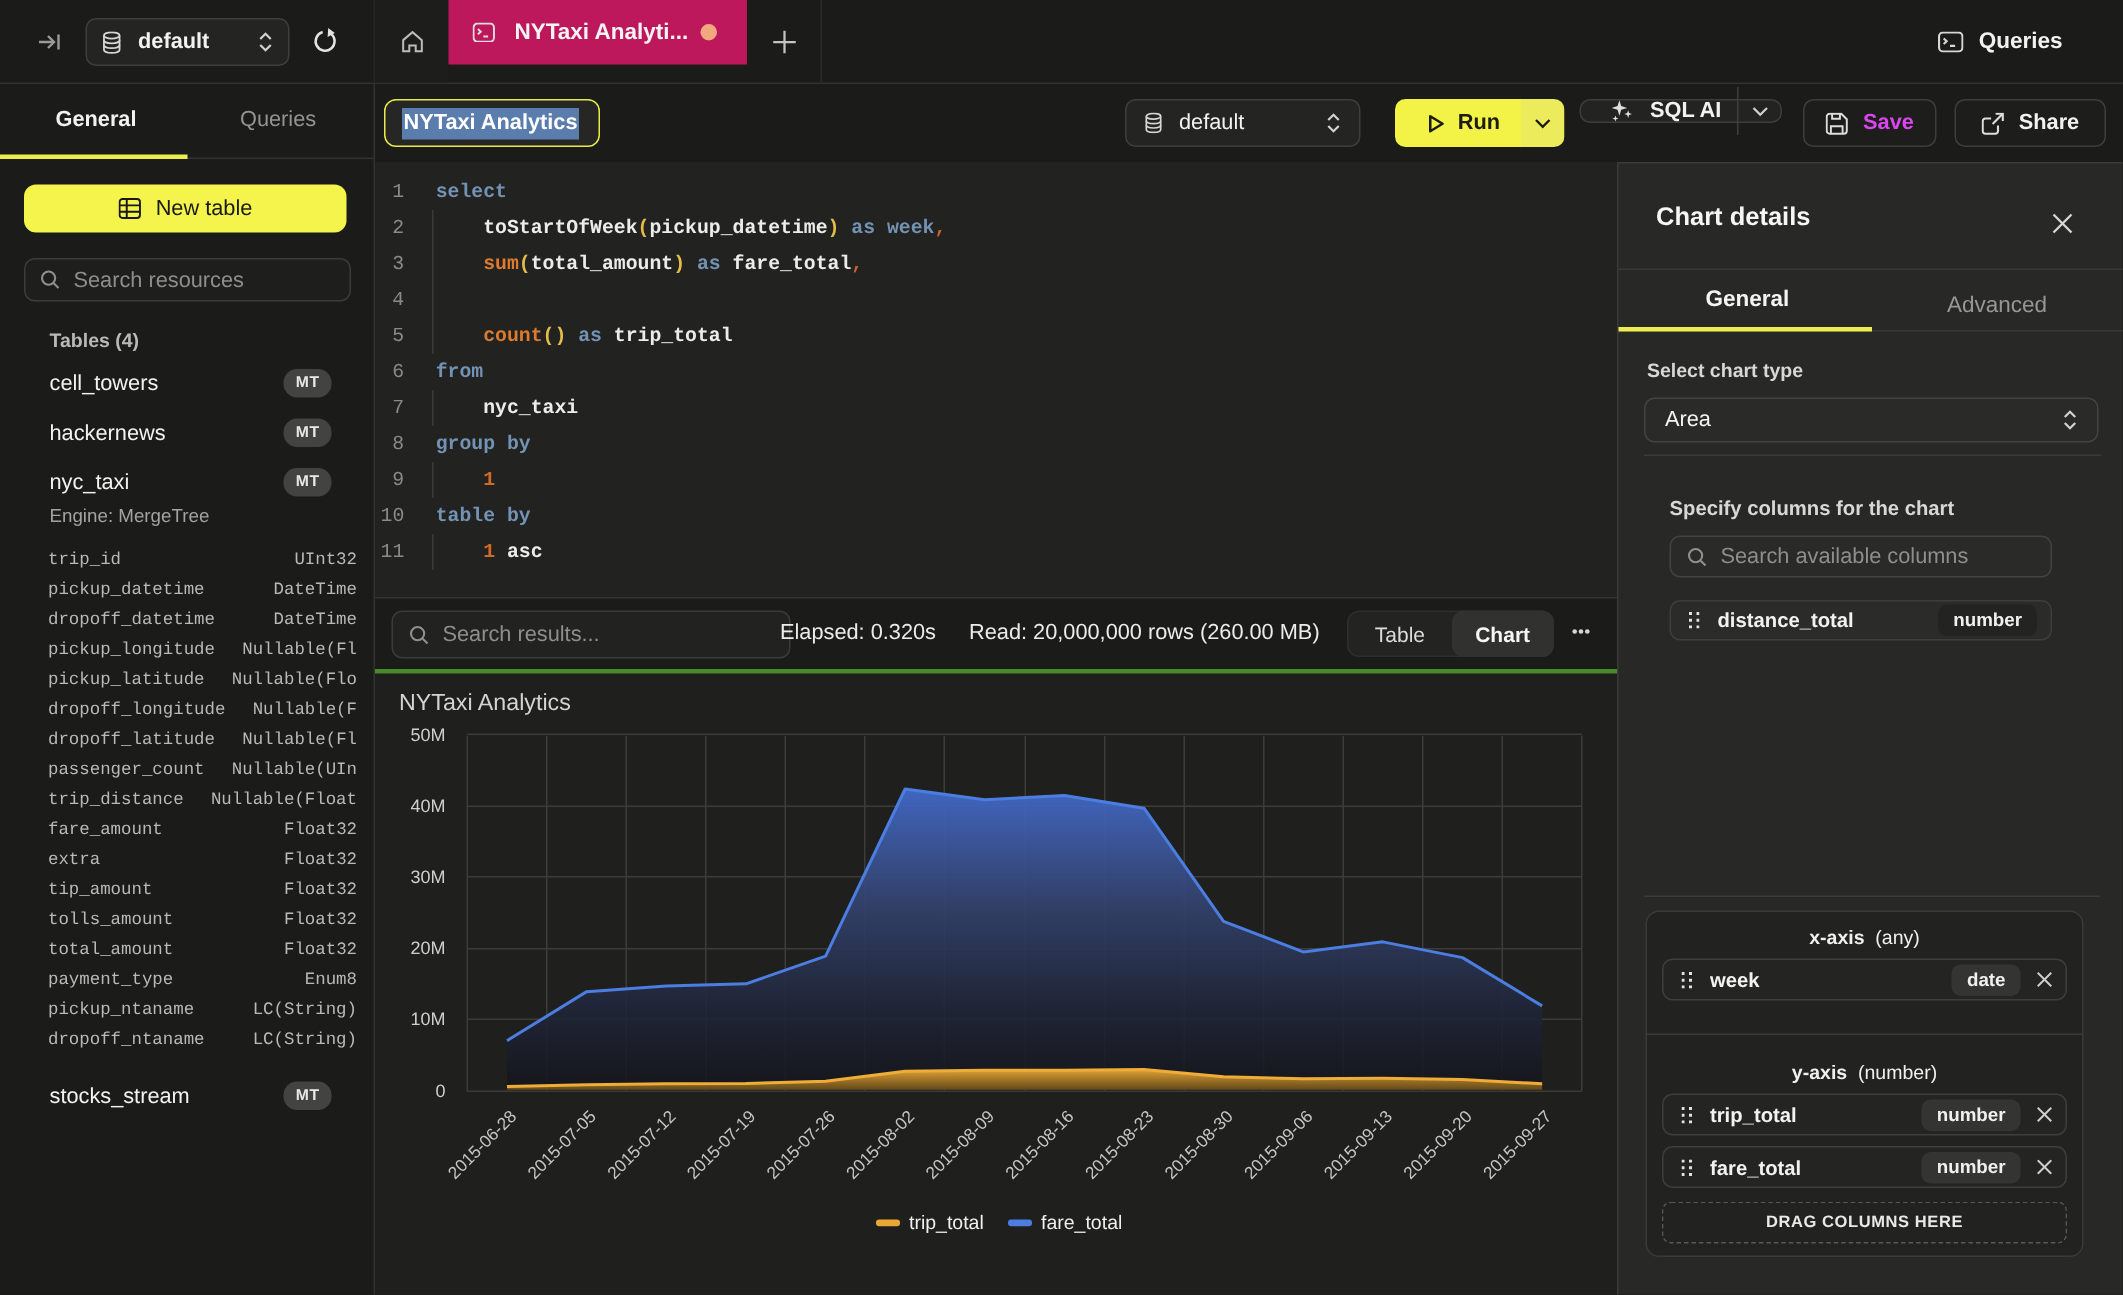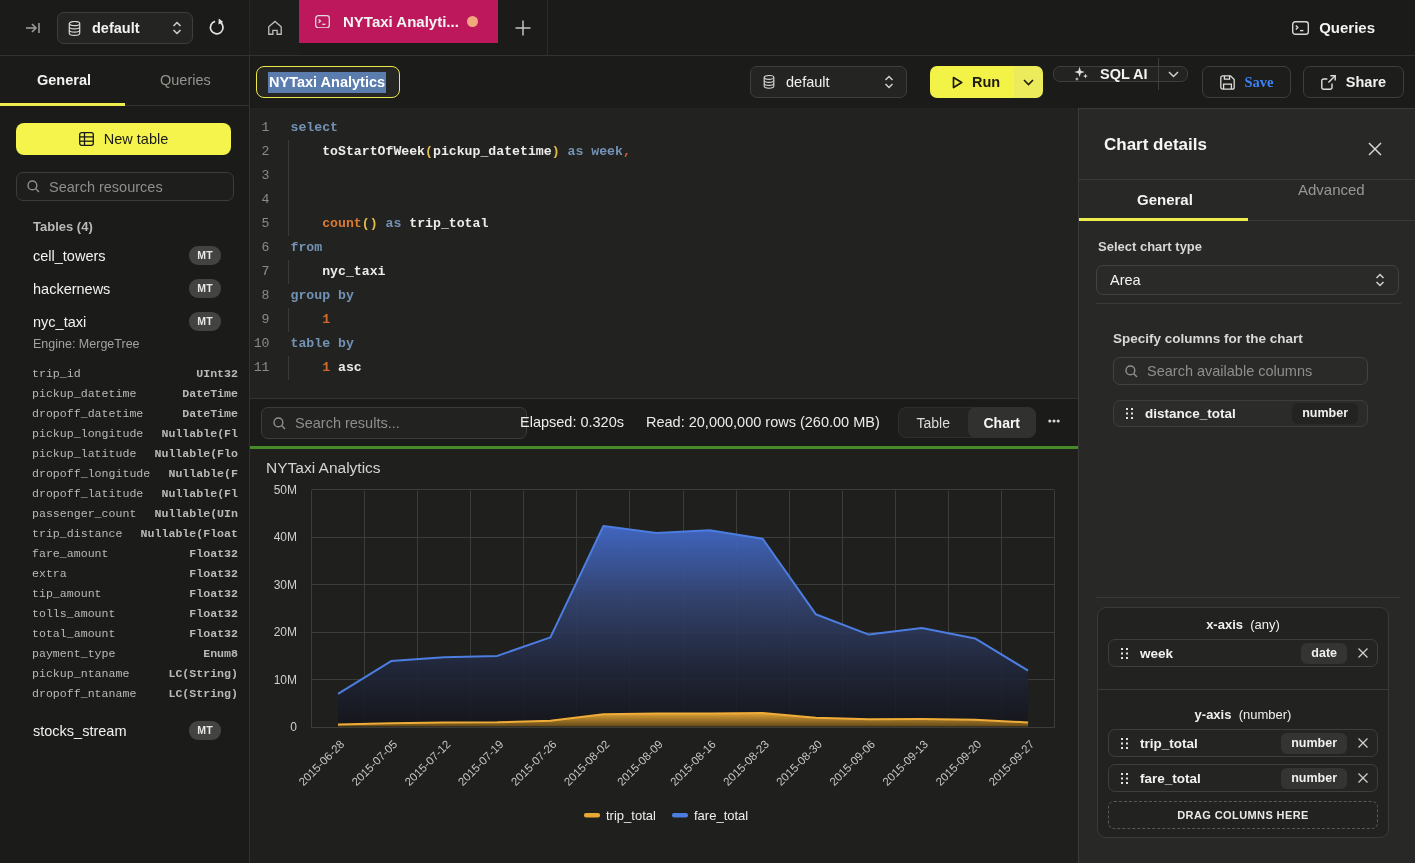--- a/index.html
+++ b/index.html
@@ -133,21 +133,21 @@
     <div class="abs row" style="left:33px;top:665px;width:188px;">
         <span style="color:#f2f2f0;font-size:14.5px;">stocks_stream</span>
         <span class="mt">MT</span>
       </div>
   </div>
   <style>
     .mt { margin-left:auto; background:#434341; color:#e8e8e6; font-size:10.5px; font-weight:700;
       padding:3px 8px 4px; border-radius:9px; letter-spacing:0.3px; }
     .crow { display:flex; height:20px; align-items:center; font-family:"Liberation Mono", monospace;
       font-size:11.6px; color:#b9b9b7; white-space:pre; }
-    .crow b { font-weight:bold; margin-left:auto; }
+    .crow b { font-weight:normal; margin-left:auto; }
   </style>
 
   <div class="abs" id="titlerow" style="left:250px;top:56px;width:1165px;height:52px;background:#1b1b19;">
     <div class="abs row" style="left:6px;top:10px;width:144px;height:32px;background:#262624;border:1.5px solid #e9e94c;border-radius:8px;padding:0 0 0 11px;">
       <span style="background:#5a7dad;color:#ffffff;font-size:14.5px;font-weight:600;padding:2px 1px 3px;">NYTaxi Analytics</span>
     </div>
 
     <div class="abs row" style="left:500px;top:10px;width:157px;height:32px;background:#242422;border:1px solid #3e3e3c;border-radius:7px;padding:0 12px;">
       <svg width="12" height="14" viewBox="0 0 13 15" fill="none" stroke="#d6d6d4" stroke-width="1.2">
         <ellipse cx="6.5" cy="2.6" rx="5.2" ry="2.1"></ellipse>
@@ -190,21 +190,21 @@
           </svg>
       </div>
     </div>
 
     <div class="abs row" style="left:952px;top:10px;width:89px;height:32px;background:#1d1d1b;border:1px solid #3e3e3c;border-radius:7px;justify-content:center;">
       <svg width="15" height="15" viewBox="0 0 15 15" fill="none" stroke="#dededc" stroke-width="1.3">
         <path d="M0.8 2.8 A2 2 0 0 1 2.8 0.8 H10.5 L14.2 4.5 V12.2 A2 2 0 0 1 12.2 14.2 H2.8 A2 2 0 0 1 0.8 12.2 Z"></path>
         <path d="M3.6 14 V9.2 H11.4 V14"></path>
           <path d="M4.4 0.9 V4.2 H9.6 V0.9"></path>
       </svg>
-      <span style="color:#3b82f6;font-size:14.5px;font-weight:600;margin-left:10px;font-family:Liberation Serif, serif;">Save</span>
+      <span style="color:#d946ef;font-size:14.5px;font-weight:600;margin-left:10px;">Save</span>
     </div>
 
     <div class="abs row" style="left:1053px;top:10px;width:101px;height:32px;background:#1d1d1b;border:1px solid #3e3e3c;border-radius:7px;justify-content:center;">
       <svg width="15" height="15" viewBox="0 0 15 15" fill="none" stroke="#dededc" stroke-width="1.4">
         <path d="M11 8.6 V12.4 A1.8 1.8 0 0 1 9.2 14.2 H2.6 A1.8 1.8 0 0 1 0.8 12.4 V5.8 A1.8 1.8 0 0 1 2.6 4 H6.4"></path>
         <path d="M9.4 0.8 H14.2 V5.6"></path>
           <line x1="14" y1="1" x2="7.4" y2="7.6"></line>
       </svg>
       <span style="color:#f2f2f0;font-size:14.5px;font-weight:600;margin-left:10px;">Share</span>
     </div>
@@ -230,20 +230,21 @@
     <div class="ln" style="top:176px;">8</div>
     <div class="ln" style="top:200px;">9</div>
     <div class="ln" style="top:224px;">10</div>
     <div class="ln" style="top:248px;">11</div>
     <div class="ig" style="top:32px;height:96px;"></div>
     <div class="ig" style="top:152px;height:24px;"></div>
     <div class="ig" style="top:200px;height:24px;"></div>
     <div class="ig" style="top:248px;height:24px;"></div>
     <div class="cl" style="top:8px;"><span class="kw">select</span></div>
     <div class="cl" style="top:32px;">    toStartOfWeek<span class="pr">(</span>pickup_datetime<span class="pr">)</span> <span class="kw">as week</span><span class="pu">,</span></div>
+    <div class="cl" style="top:56px;">    <span class="fn">sum</span><span class="pr">(</span>total_amount<span class="pr">)</span> <span class="kw">as</span> fare_total<span class="pu">,</span></div>
     <div class="cl" style="top:104px;">    <span class="fn">count</span><span class="pr">()</span> <span class="kw">as</span> trip_total</div>
     <div class="cl" style="top:128px;"><span class="kw">from</span></div>
     <div class="cl" style="top:152px;">    nyc_taxi</div>
     <div class="cl" style="top:176px;"><span class="kw">group by</span></div>
     <div class="cl" style="top:200px;">    <span class="nm">1</span></div>
     <div class="cl" style="top:224px;"><span class="kw">table by</span></div>
     <div class="cl" style="top:248px;">    <span class="nm">1</span> asc</div>
   </div>
 
   <div class="abs" id="restoolbar" style="left:250px;top:398px;width:828px;height:48px;background:#1b1b19;border-top:1px solid #323230;">
@@ -348,21 +349,21 @@
       .badge { background:#343432; color:#f0f0ee; font-size:12.5px; font-weight:600; padding:3px 10px 4px; border-radius:6px; }
       .dots6 { flex:none; }
     </style>
     <span class="abs" style="left:25px;top:26px;color:#f6f6f4;font-size:17px;font-weight:700;">Chart details</span>
     <svg class="abs" style="left:289px;top:33px;" width="14" height="14" viewBox="0 0 14 14" stroke="#d8d8d6" stroke-width="1.5">
         <line x1="1" y1="1" x2="13" y2="13"></line>
         <line x1="13" y1="1" x2="1" y2="13"></line>
       </svg>
     <div class="abs" style="left:0;top:70px;width:336px;height:1px;background:#3a3a38;"></div>
     <span class="abs" style="left:58px;top:82px;color:#f4f4f2;font-size:15px;font-weight:600;">General</span>
-    <span class="abs" style="left:219px;top:72px;color:#979795;font-size:15px;">Advanced</span>
+    <span class="abs" style="left:219px;top:86px;color:#979795;font-size:15px;">Advanced</span>
     <div class="abs" style="left:0;top:111px;width:336px;height:1px;background:#3a3a38;"></div>
     <div class="abs" style="left:0;top:109px;width:169px;height:3px;background:#eded4e;"></div>
 
     <span class="abs" style="left:19px;top:130px;color:#d8d8d6;font-size:13px;font-weight:600;">Select chart type</span>
     <div class="abs row" style="left:17px;top:156px;width:303px;height:30px;border:1px solid #434341;border-radius:7px;padding:0 13px;background:#2a2a28;">
       <span style="color:#f4f4f2;font-size:14.5px;">Area</span>
       <svg style="margin-left:auto;" width="10" height="14" viewBox="0 0 10 14" fill="none" stroke="#d0d0ce" stroke-width="1.5">
         <path d="M1.5 5 L5 1.5 L8.5 5"></path>
           <path d="M1.5 9 L5 12.5 L8.5 9"></path>
       </svg>

